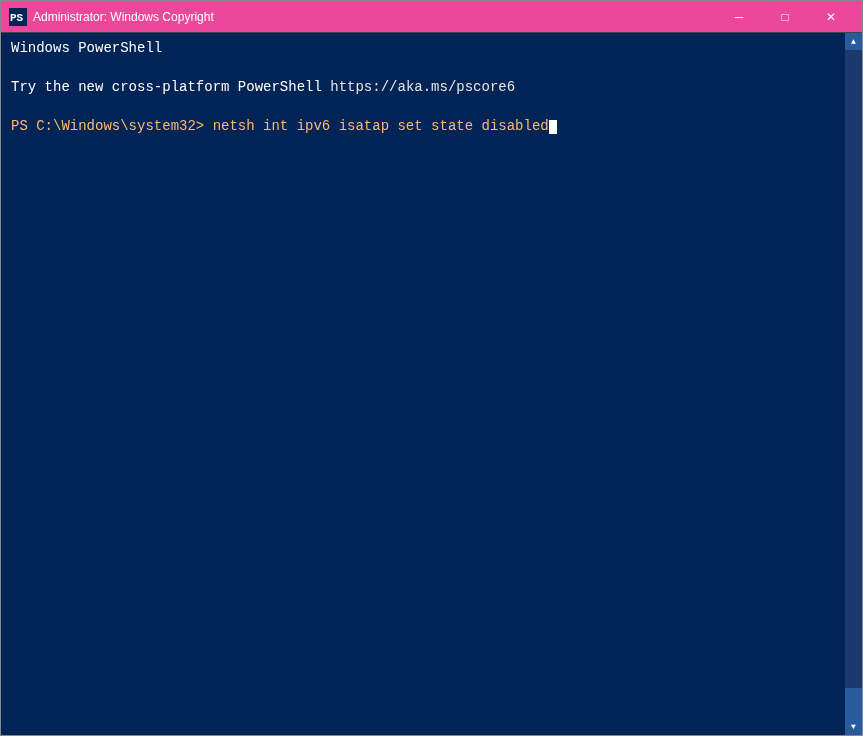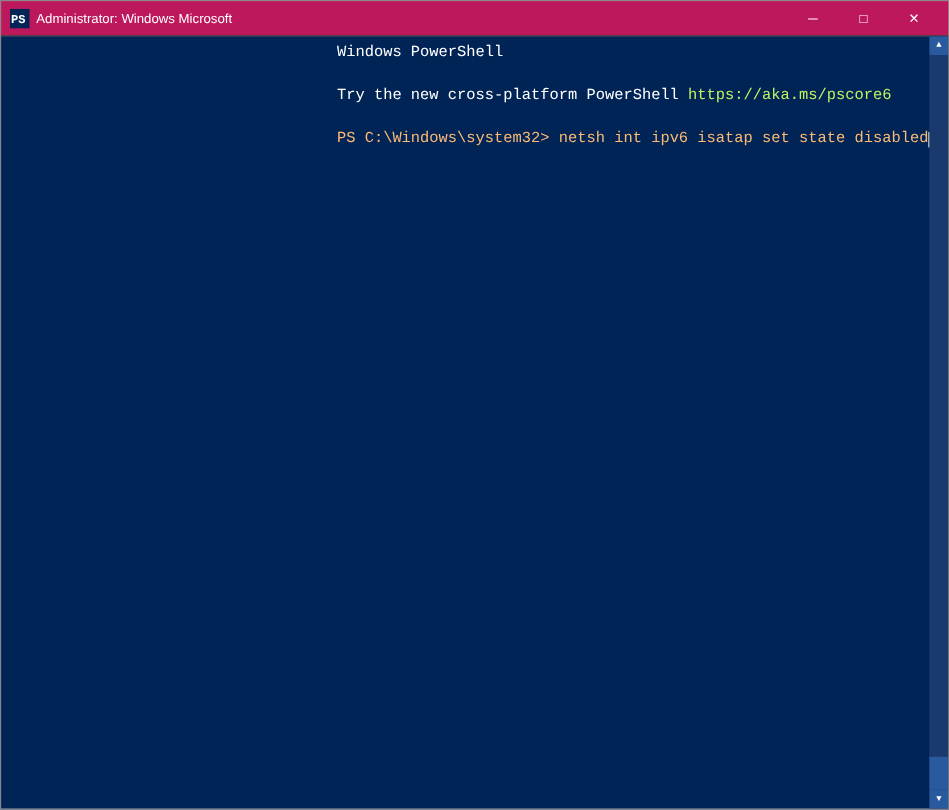--- a/index.html
+++ b/index.html
@@ -19,21 +19,21 @@
     .window {
       width: 863px;
       height: 736px;
       display: flex;
       flex-direction: column;
       border: 1px solid #888;
     }
 
     .titlebar {
       height: 32px;
-      background: #be185d;
+      background: #ec4899;
       display: flex;
       align-items: center;
       padding: 0 8px;
       flex-shrink: 0;
       border-bottom: 1px solid #444;
     }
 
     .titlebar-icon {
       width: 18px;
       height: 18px;
@@ -75,21 +75,20 @@
     }
 
     .terminal-body {
       flex: 1;
       background: #012456;
       padding: 4px 4px 4px 4px;
       overflow: hidden;
       display: flex;
       flex-direction: column;
       position: relative;
-      align-items: flex-end;
     }
 
     .terminal-content {
       flex: 1;
       overflow: hidden;
       padding: 2px 6px;
     }
 
     .terminal-line {
       color: #ffffff;
@@ -97,21 +96,21 @@
       line-height: 1.4;
       white-space: pre;
       font-family: 'Courier New', Courier, monospace;
     }
 
     .terminal-line.empty {
       height: 19.6px;
     }
 
     .terminal-line .link {
-      color: #bef264;
+      color: #e5e5e5;
     }
 
     .terminal-prompt {
       color: #fdba74;
       font-size: 14px;
       font-family: 'Courier New', Courier, monospace;
       white-space: pre;
       line-height: 1.4;
     }
 
@@ -173,21 +172,21 @@
 
 <div class="window">
 
   <div class="titlebar">
     <div class="titlebar-icon">
       <svg viewBox="0 0 18 18" xmlns="http://www.w3.org/2000/svg">
         <rect width="18" height="18" fill="#012456"></rect>
         <text x="1" y="13" font-size="11" fill="#ffffff" font-family="Courier New" font-weight="bold">PS</text>
       </svg>
     </div>
-    <span class="titlebar-title">Administrator: Windows Microsoft</span>
+    <span class="titlebar-title">Administrator: Windows Copyright</span>
     <div class="titlebar-controls">
       <button class="titlebar-btn">─</button>
       <button class="titlebar-btn">□</button>
       <button class="titlebar-btn close">✕</button>
     </div>
   </div>
 
   <div class="terminal-body">
     <div class="terminal-content">
       <div class="terminal-line">Windows PowerShell</div>

